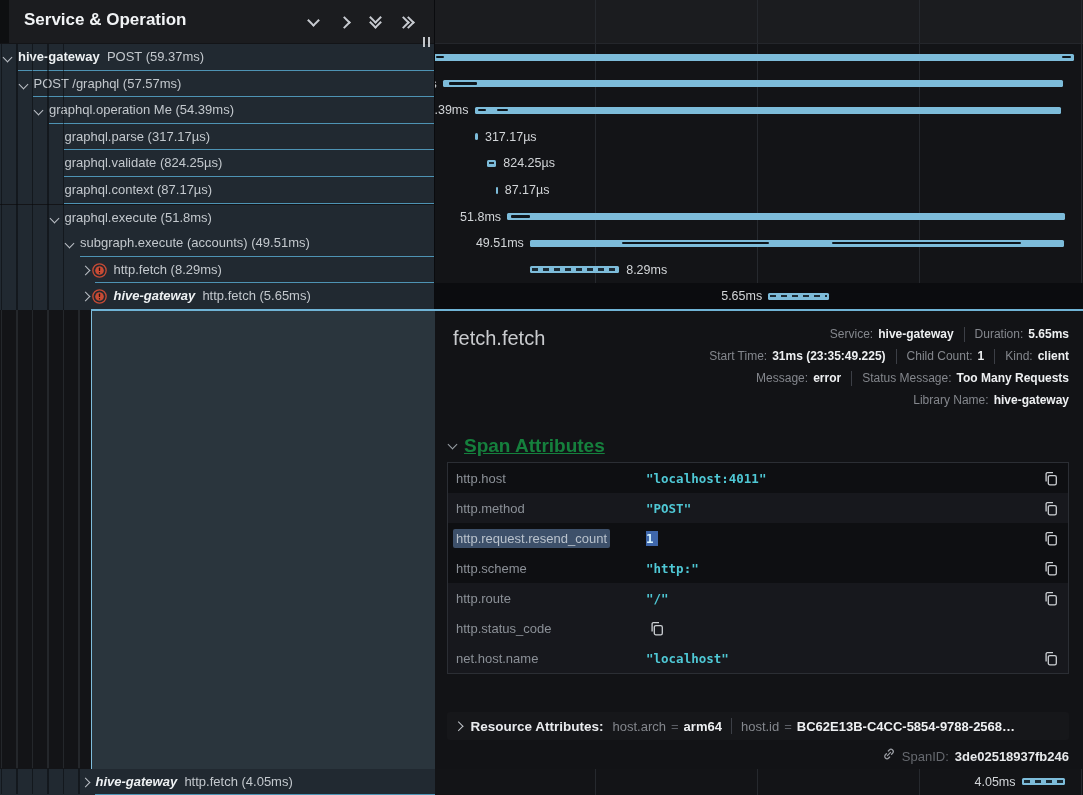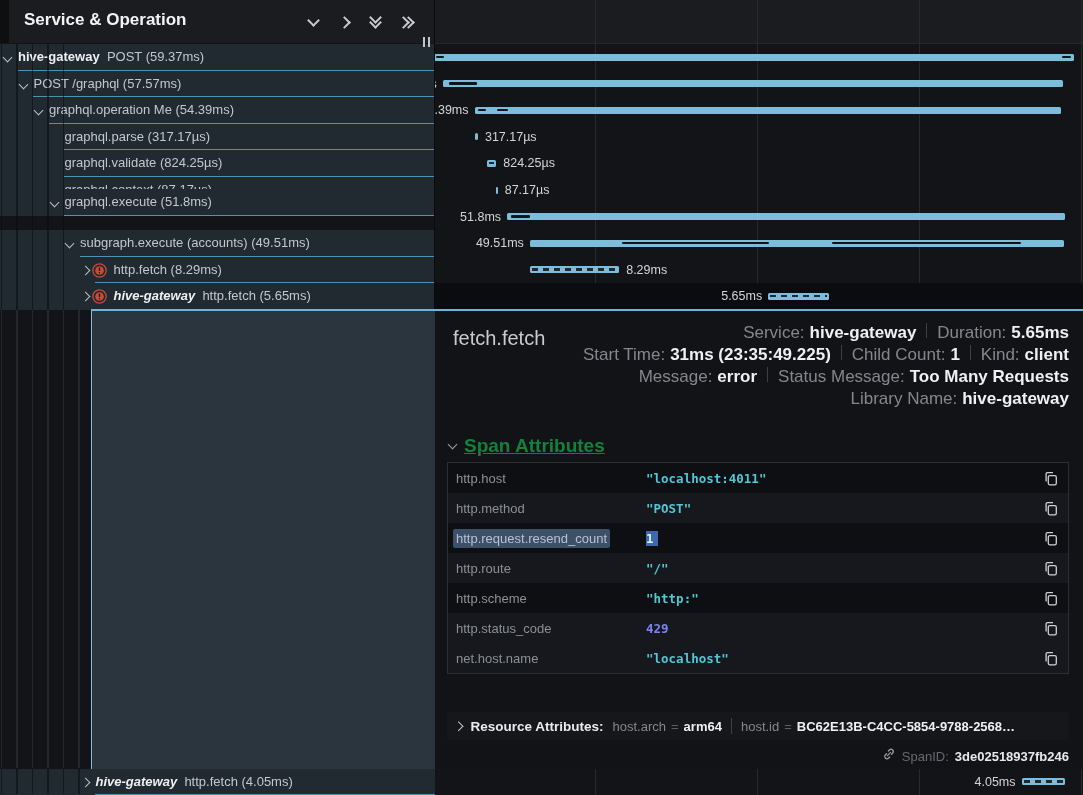--- a/index.html
+++ b/index.html
@@ -46,21 +46,21 @@
   .trow .rb{position:absolute;bottom:0;right:0;height:1px;background:#4e93b4;}
   .vlines{position:absolute;pointer-events:none;
         background-image:repeating-linear-gradient(90deg,rgba(8,10,13,.55) 0 1px,transparent 1px 15.5px);}
   .vlines.dark{background-image:repeating-linear-gradient(90deg,#24272b 0 1px,transparent 1px 15.5px);}
   .slate{position:absolute;left:91px;top:311px;width:344px;height:457.6px;background:#2a353d;
         border-left:1px solid #7fbedd;box-sizing:border-box;z-index:12;}
   .topborder{position:absolute;left:91px;top:309px;width:992px;height:2px;background:#70b4d6;z-index:20;}
   .detail{position:absolute;left:435px;top:311px;width:648px;height:457.6px;background:#121316;z-index:5;}
   .d-title{position:absolute;left:18px;top:16px;font-size:20px;color:#c9cbce;}
   .d-meta{position:absolute;right:14px;top:12px;}
-  .mline{display:flex;justify-content:flex-end;height:22px;font-size:17px;}
+  .mline{display:flex;justify-content:flex-end;align-items:center;height:22px;font-size:12px;}
   .ml{color:#84878d;margin-right:5px;white-space:nowrap;}
   .mv{color:#eef0f2;font-weight:700;white-space:nowrap;}
   .mdiv{width:1px;height:15px;background:#3c3f46;margin:0 10px;}
   .attrs-h{position:absolute;left:14px;top:124px;display:flex;align-items:center;gap:8px;cursor:pointer;}
   .attrs-h .chev{width:6px;height:6px;border-right:1.6px solid #9aa0a6;border-bottom:1.6px solid #9aa0a6;
         transform:rotate(45deg);margin-top:-3px;}
   .attrs-h span{font-size:19px;font-weight:700;color:#15803d;text-decoration:underline;}
   .attrs-tbl{position:absolute;left:12px;top:151px;width:622px;border:1px solid #2b2e34;box-sizing:border-box;}
   .arow{display:flex;align-items:center;height:30px;padding:0 10px 0 8px;box-sizing:border-box;}
   .arow.even{background:#0e0f12;}
@@ -178,21 +178,21 @@
           <div class="rb" style="left:64px;"></div>
         </div>
         <div class="trow" style="top: 150.4px;">
           <span class="txt" style="left:64.5px"><span>graphql.validate (824.25µs)</span></span>
           <div class="rb" style="left:64px;"></div>
         </div>
         <div class="trow" style="top: 177px;">
           <span class="txt" style="left:64.5px"><span>graphql.context (87.17µs)</span></span>
           <div class="rb" style="left:64px;"></div>
         </div>
-        <div class="trow" style="top: 189px;">
+        <div class="trow" style="top: 205px;">
           <i class="chev down" style="left:50.5px"></i>
           <span class="txt" style="left:64.5px"><span>graphql.execute (51.8ms)</span></span>
           <div class="rb" style="left:64px;"></div>
         </div>
         <div class="trow" style="top: 230.2px;">
           <i class="chev down" style="left:66px"></i>
           <span class="txt" style="left:80px"><span>subgraph.execute (accounts) (49.51ms)</span></span>
           <div class="rb" style="left:79.5px;"></div>
         </div>
         <div class="trow" style="top: 256.8px;">
@@ -295,43 +295,42 @@
         <div class="arow even">
           <span class="akey"><span class="sel-key">http.request.resend_count</span></span>
           <span class="aval num"><span class="sel-val">1</span></span>
           <span class="copy">
             <svg width="14" height="15" viewBox="0 0 14 15" fill="none" stroke="#cdd0d4" stroke-width="1.3">
               <rect x="4.3" y="4.6" width="8" height="9.2" rx="1.6"></rect>
               <path d="M2.1 10.4 V2.9 a1.3 1.3 0 0 1 1.3 -1.3 H9"></path>
             </svg>
           </span>
         </div>
+        <div class="arow even">
+          <span class="akey">http.scheme</span>
+          <span class="aval str">"http:"</span>
+          <span class="copy">
+            <svg width="14" height="15" viewBox="0 0 14 15" fill="none" stroke="#cdd0d4" stroke-width="1.3">
+              <rect x="4.3" y="4.6" width="8" height="9.2" rx="1.6"></rect>
+              <path d="M2.1 10.4 V2.9 a1.3 1.3 0 0 1 1.3 -1.3 H9"></path>
+            </svg>
+          </span>
+        </div>
         <div class="arow odd">
           <span class="akey">http.route</span>
           <span class="aval str">"/"</span>
           <span class="copy">
             <svg width="14" height="15" viewBox="0 0 14 15" fill="none" stroke="#cdd0d4" stroke-width="1.3">
               <rect x="4.3" y="4.6" width="8" height="9.2" rx="1.6"></rect>
               <path d="M2.1 10.4 V2.9 a1.3 1.3 0 0 1 1.3 -1.3 H9"></path>
             </svg>
           </span>
         </div>
-        <div class="arow even">
-          <span class="akey">http.scheme</span>
-          <span class="aval str">"http:"</span>
-          <span class="copy">
-            <svg width="14" height="15" viewBox="0 0 14 15" fill="none" stroke="#cdd0d4" stroke-width="1.3">
-              <rect x="4.3" y="4.6" width="8" height="9.2" rx="1.6"></rect>
-              <path d="M2.1 10.4 V2.9 a1.3 1.3 0 0 1 1.3 -1.3 H9"></path>
-            </svg>
-          </span>
-        </div>
         <div class="arow odd">
           <span class="akey">http.status_code</span>
-          <span class="aval num">429</span>
           <span class="copy">
             <svg width="14" height="15" viewBox="0 0 14 15" fill="none" stroke="#cdd0d4" stroke-width="1.3">
               <rect x="4.3" y="4.6" width="8" height="9.2" rx="1.6"></rect>
               <path d="M2.1 10.4 V2.9 a1.3 1.3 0 0 1 1.3 -1.3 H9"></path>
             </svg>
           </span>
         </div>
         <div class="arow odd">
           <span class="akey">net.host.name</span>
           <span class="aval str">"localhost"</span>

